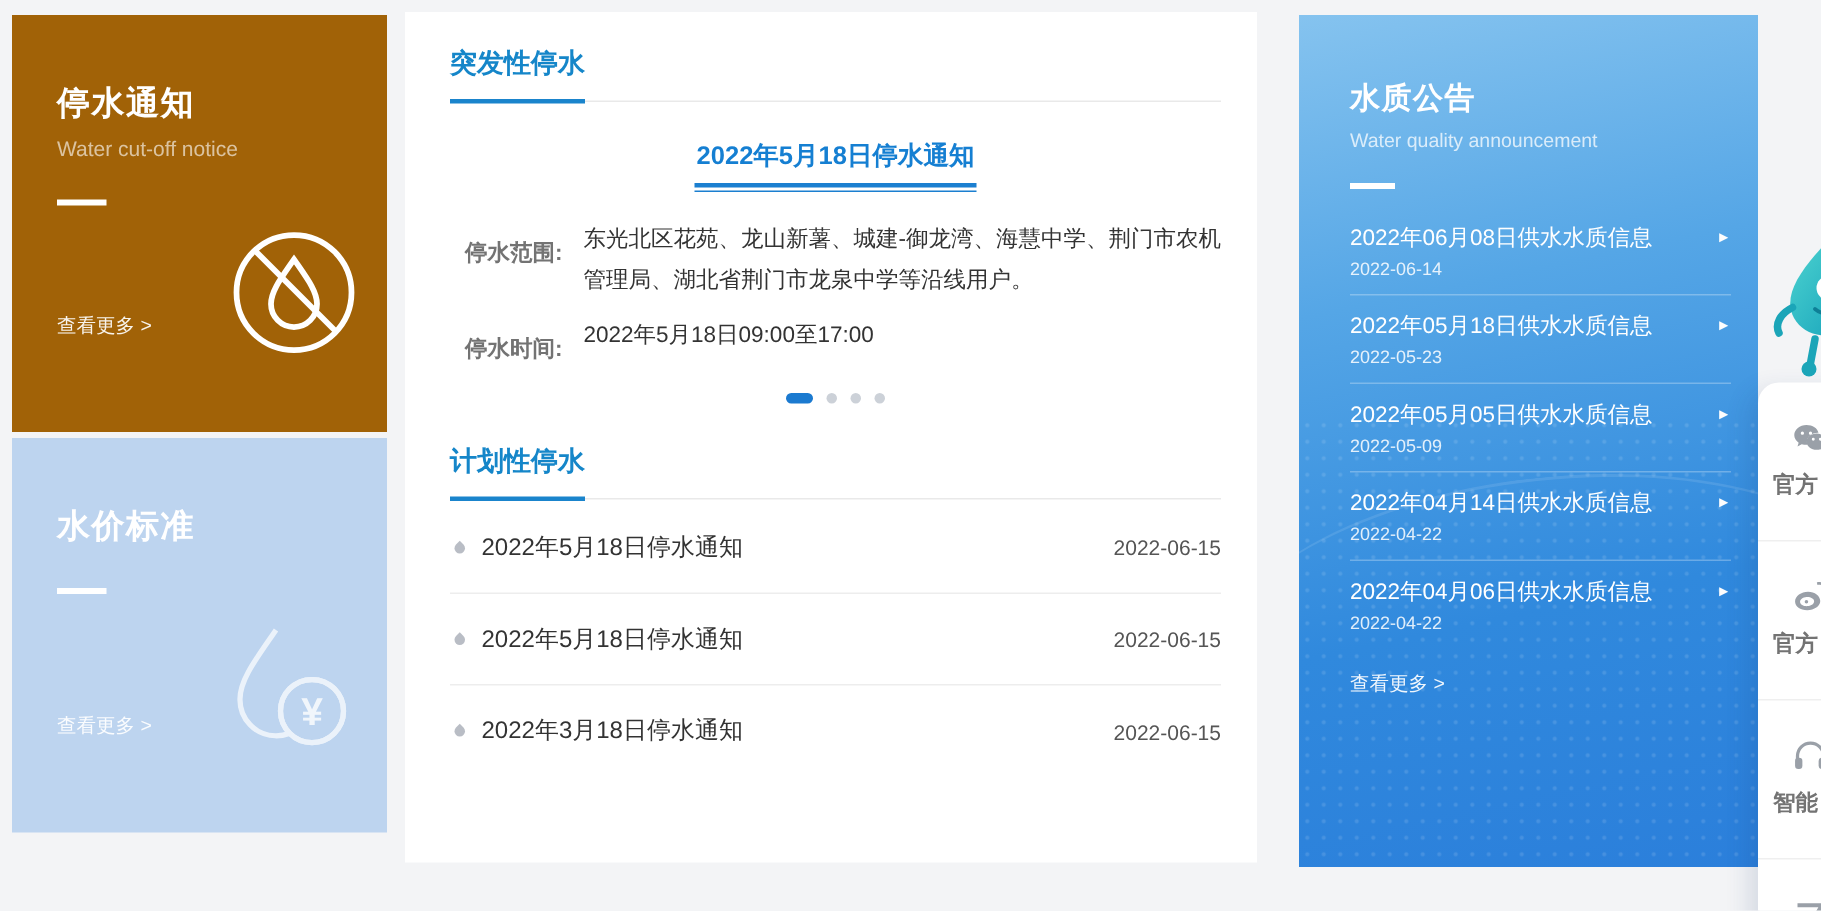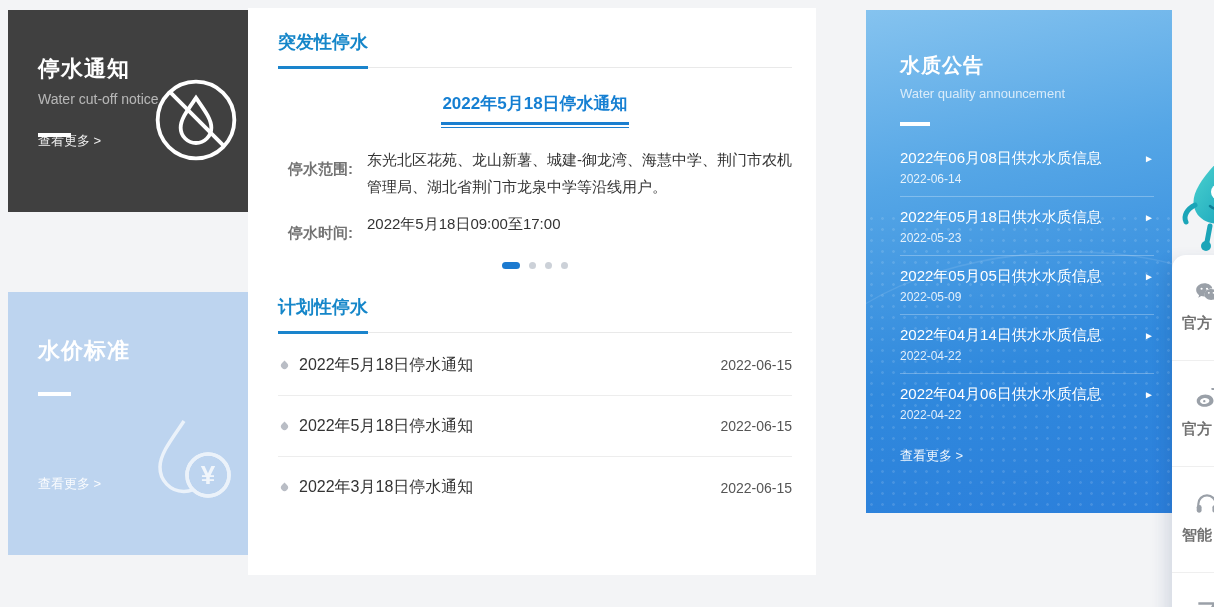--- a/index.html
+++ b/index.html
@@ -2,30 +2,30 @@
 <html><head>
 <meta charset="utf-8">
 <style>
   * { margin:0; padding:0; box-sizing:border-box; }
   html,body { width:1214px; height:607px; overflow:hidden; }
   body { font-family:"Liberation Sans","DejaVu Sans",sans-serif; background:#f3f4f6; }
   .stage { position:relative; width:1214px; height:607px; overflow:hidden; }
 
   
   .promo { position:absolute; left:8px; width:250px; color:#fff; cursor:default; }
-  .promo-notice { top:10px; height:202px; background:#404040; }
+  .promo-notice { top:10px; height:278px; background:#a16207; }
   .promo-price  { top:292px; height:263px; background:#bdd4ef; }
   .p-title { margin:44px 0 0 30px; font-size:22px; font-weight:bold; letter-spacing:1px; }
   .p-sub   { margin:7px 0 0 30px; font-size:14px; color:rgba(255,255,255,.62); }
   .p-dash  { margin:26px 0 0 30px; width:33px; height:4px; background:#fff; }
   .p-more  { position:absolute; left:30px; bottom:62px; font-size:13px; color:rgba(255,255,255,.92); cursor:pointer; }
   .p-icon  { position:absolute; right:16px; bottom:42px; }
 
   
-  .card { position:absolute; left:248px; top:8px; width:568px; height:567px; background:#fff; padding:22px 24px 0 30px; }
+  .card { position:absolute; left:270px; top:8px; width:568px; height:567px; background:#fff; padding:22px 24px 0 30px; }
   .sec-title { font-size:18px; font-weight:bold; color:#1586c9; }
   .sec-line { position:relative; margin-top:13px; height:1px; background:#e9e9e9; }
   .sec-line::before { content:""; position:absolute; left:0; top:-1px; width:90px; height:3px; background:#1a84cc; }
   .notice-title { margin-top:24px; text-align:center; font-size:17px; font-weight:bold; color:#157fd2; cursor:pointer; }
   .notice-underline { width:188px; margin:7px auto 0; height:6px; border-top:3px solid #1b7fd0; border-bottom:1px solid #1b7fd0; }
   .fields { margin-top:18px; }
   .field { display:flex; margin-bottom:10px; font-size:15px; line-height:27px; color:#333; }
   .f-label { width:56px; flex:none; font-weight:bold; }
   .f-value { flex:1; margin-left:23px; }
   .dots { display:flex; justify-content:center; align-items:center; gap:9px; margin-top:16px; }
@@ -34,21 +34,21 @@
   .planned-title { margin-top:26px; }
   .rows { margin-top:2px; }
   .row { display:flex; align-items:center; height:61px; border-bottom:1px solid #ededed; cursor:pointer; }
   .row:last-child { border-bottom:none; }
   .bullet { width:7px; height:7px; flex:none; margin:0 11px 0 3px; background:#b9bdc5;
             border-radius:0 50% 50% 50%; transform:rotate(45deg); }
   .row-title { flex:1; font-size:16px; color:#333; }
   .row-date { font-size:14px; color:#555; }
 
   
-  .qpanel { position:absolute; left:866px; top:10px; width:306px; height:503px; color:#fff; overflow:hidden;
+  .qpanel { position:absolute; left:866px; top:10px; width:306px; height:568px; color:#fff; overflow:hidden;
             background:linear-gradient(168deg,#85c3ef 0%,#55a6e6 32%,#3089dd 68%,#2b7fdb 100%); }
   .q-pattern { position:absolute; left:0; right:0; bottom:0; height:300px; pointer-events:none; opacity:.35;
                background-image:radial-gradient(rgba(255,255,255,.35) 1px, transparent 1.7px); background-size:11px 11px; }
   .q-curve { position:absolute; left:-60px; bottom:40px; width:460px; height:220px; border-radius:50%;
              border-top:2px solid rgba(255,255,255,.10); transform:rotate(-6deg); pointer-events:none; }
   .q-title { margin:42px 0 0 34px; font-size:20px; font-weight:bold; letter-spacing:1px; }
   .q-sub { margin:7px 0 0 34px; font-size:13px; color:rgba(255,255,255,.75); }
   .q-dash { margin:21px 0 12px 34px; width:30px; height:4px; background:#fff; }
   .q-list { margin:0 18px 0 34px; position:relative; }
   .q-item { padding:11px 0 10px; border-bottom:1px solid rgba(255,255,255,.28); cursor:pointer; }

